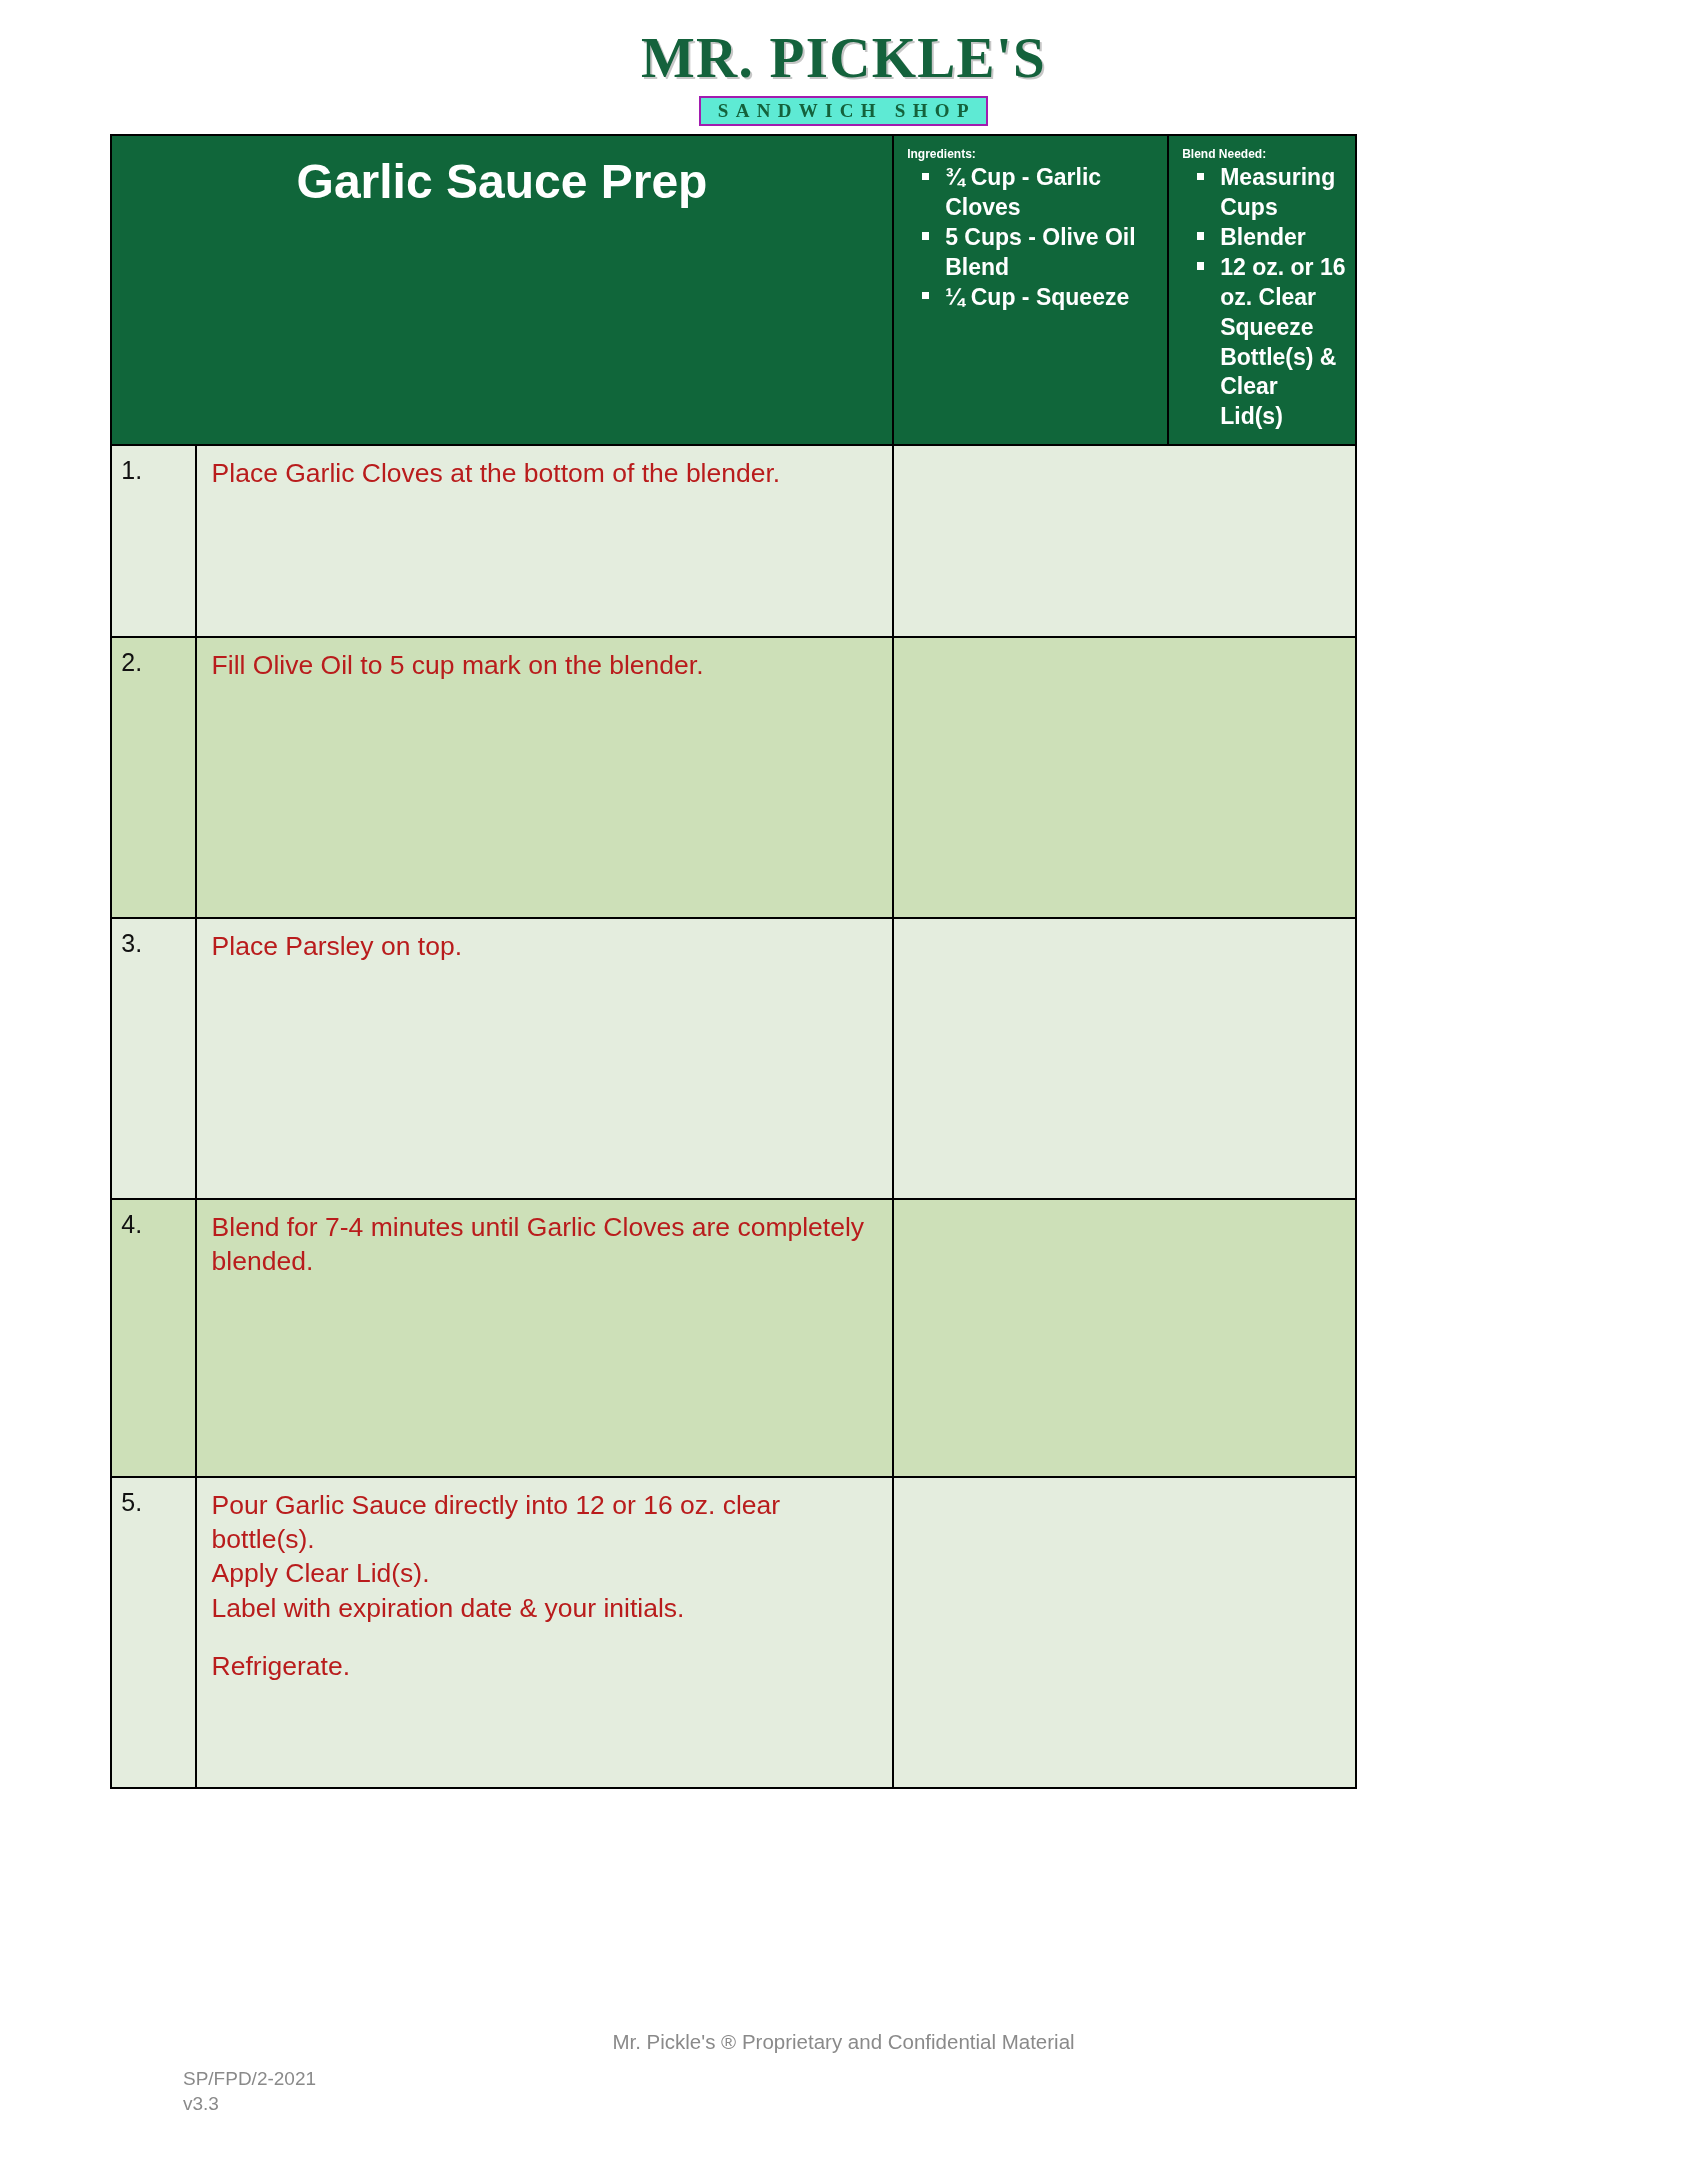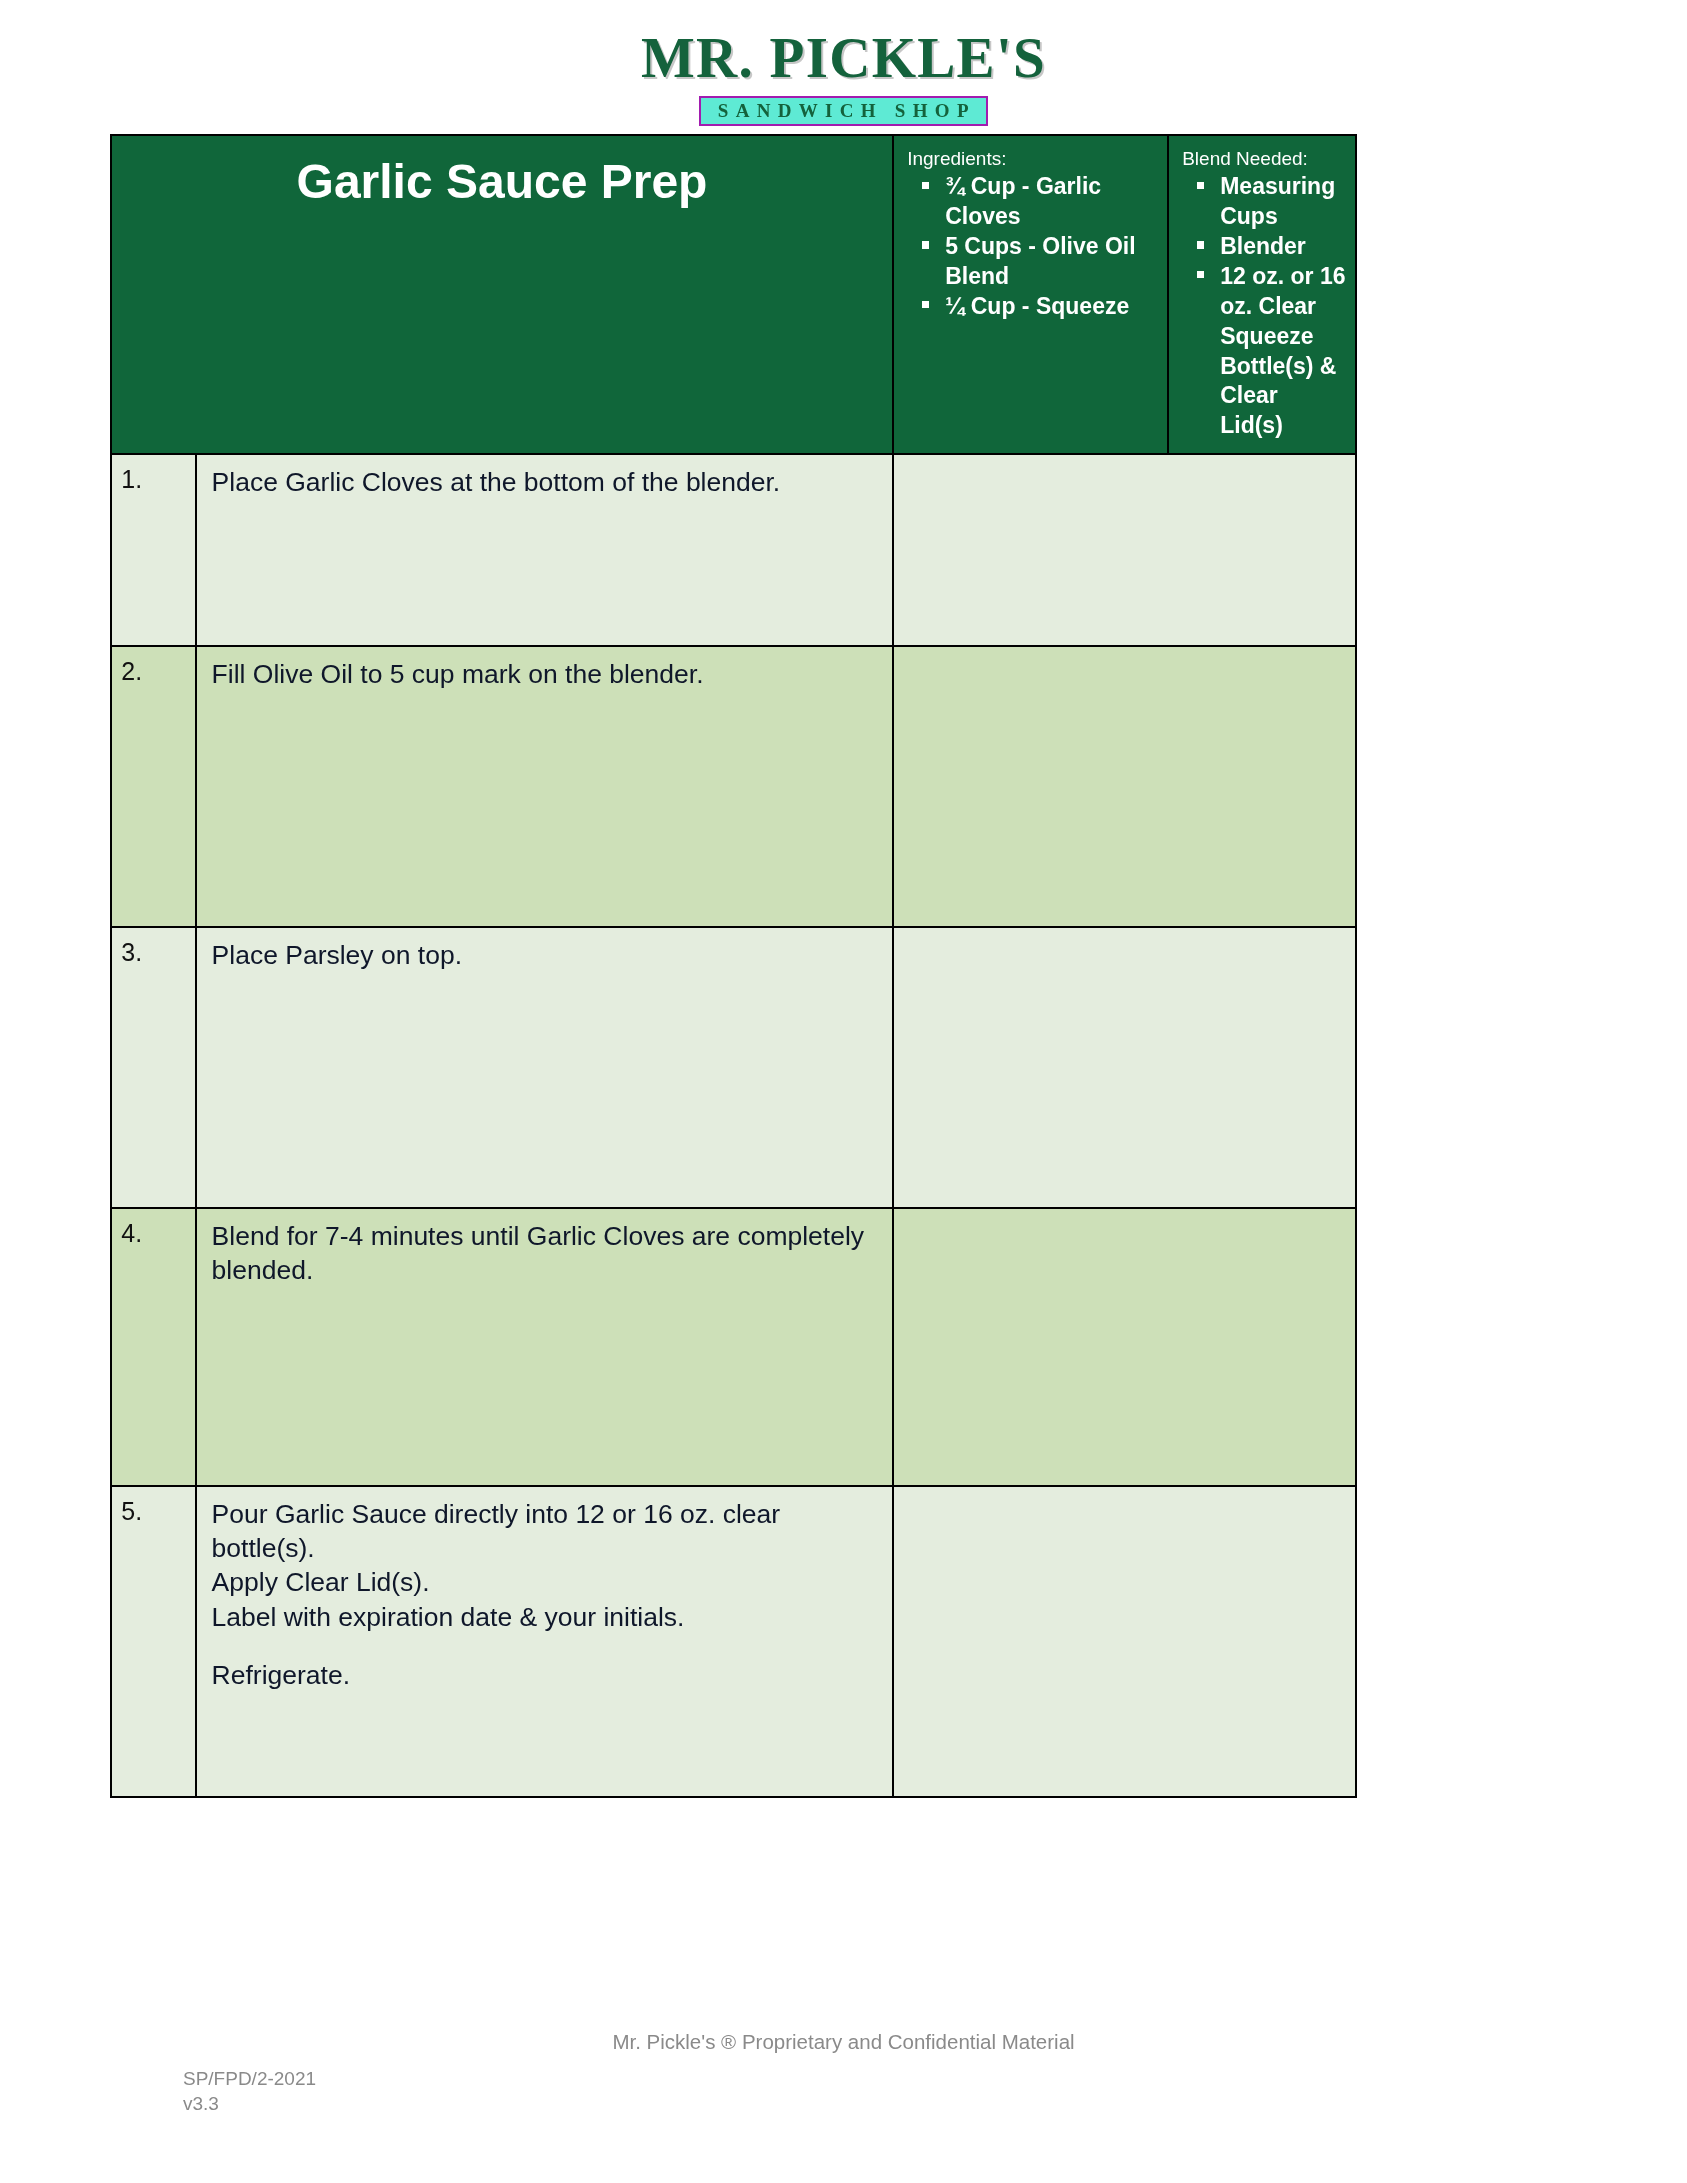--- a/index.html
+++ b/index.html
@@ -78,22 +78,22 @@
     font-size: 48px;
     font-weight: bold;
     line-height: 1.12;
     padding: 18.5px 12px 20px 12px !important;
     color: #ffffff;
   }
   .hdr-list {
     padding: 10.6px 9.3px 12px 13.2px !important;
   }
   .hdr-list .hl-title {
-    font-size: 19px;
-    font-weight: normal;
+    font-size: 12px;
+    font-weight: bold;
     line-height: 1.28;
     margin: 0 0 1.3px 0;
   }
   .hdr-list ul {
     margin: 0;
     padding: 0;
     list-style: none;
   }
   .hdr-list li {
     font-size: 23px;
@@ -116,21 +116,21 @@
   
   .num-cell {
     width: 85px;
     font-size: 25px;
     color: #111111;
     padding: 9.3px 0 0 9.3px !important;
     text-align: left;
   }
   .txt-cell {
     font-size: 26.5px;
-    color: #0f172a;
+    color: #b91c1c;
     line-height: 1.30;
     padding: 9.3px 6.6px 6.6px 14.6px !important;
   }
   .txt-cell p { margin: 0; }
   .txt-cell p.spacer { height: 24px; }
   .img-cell {
     width: 463px;
     padding: 0 !important;
     overflow: hidden;
   }

